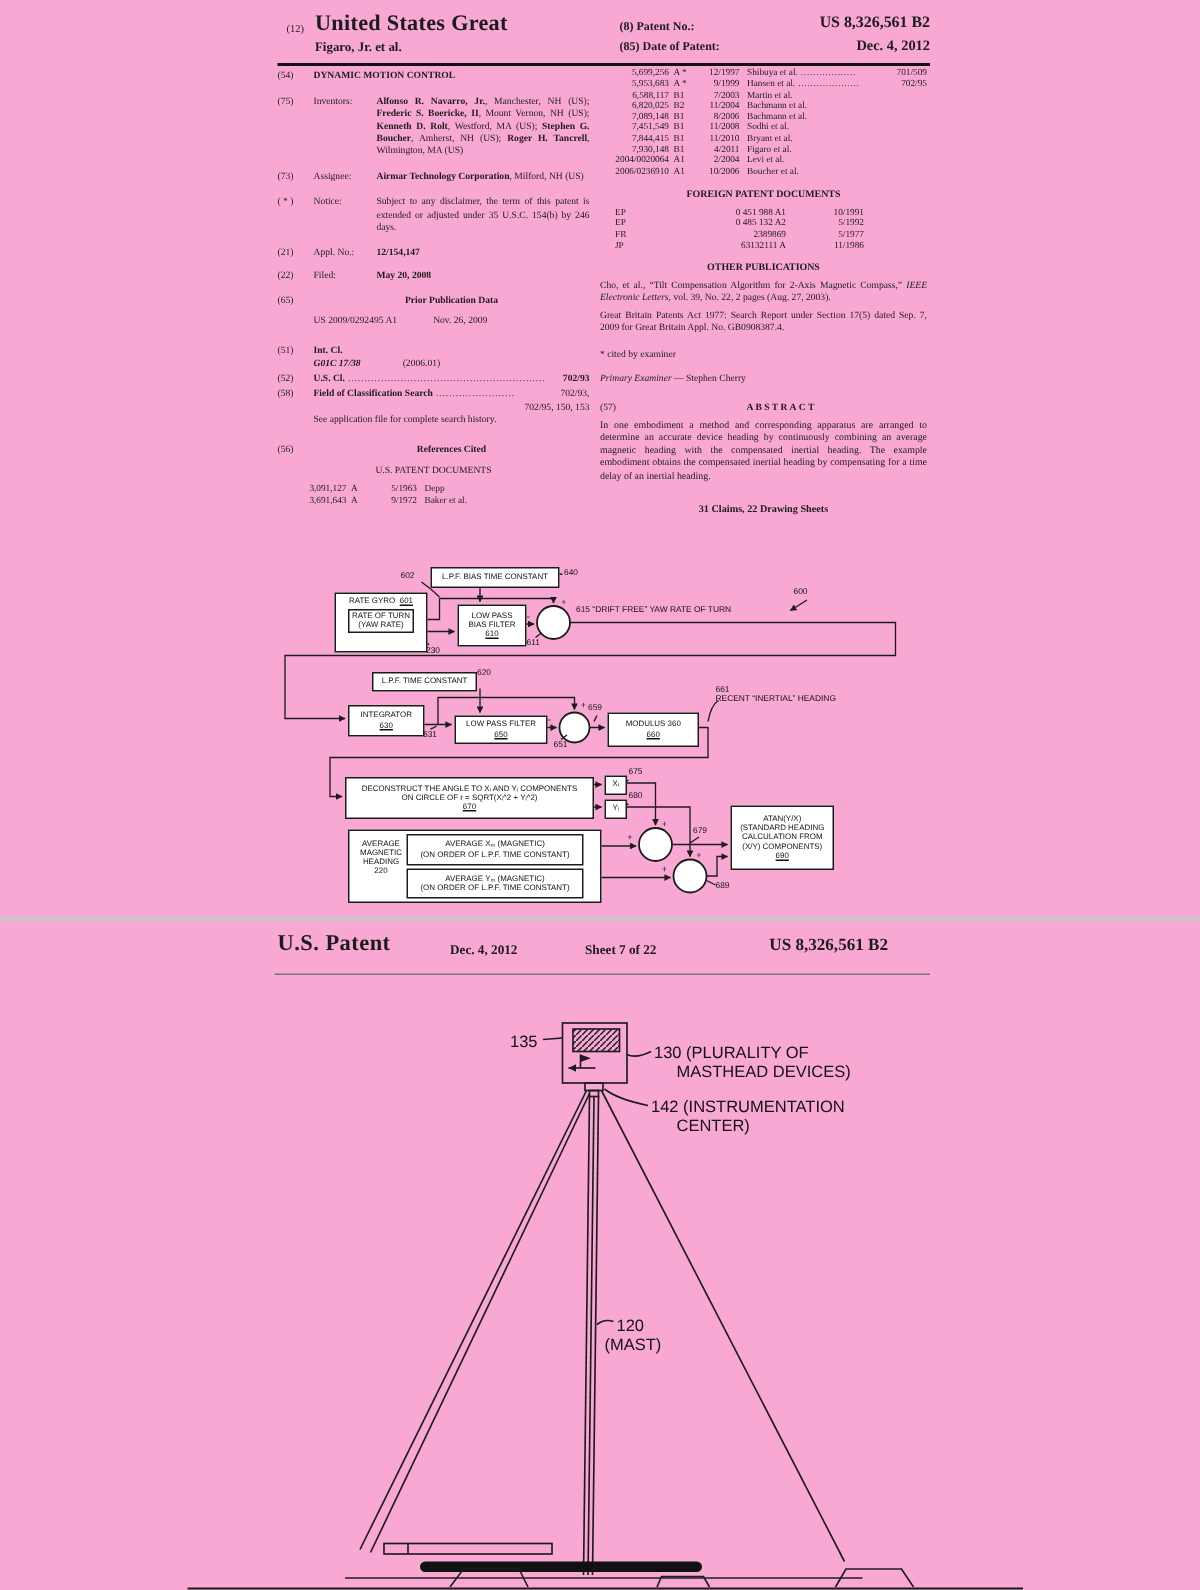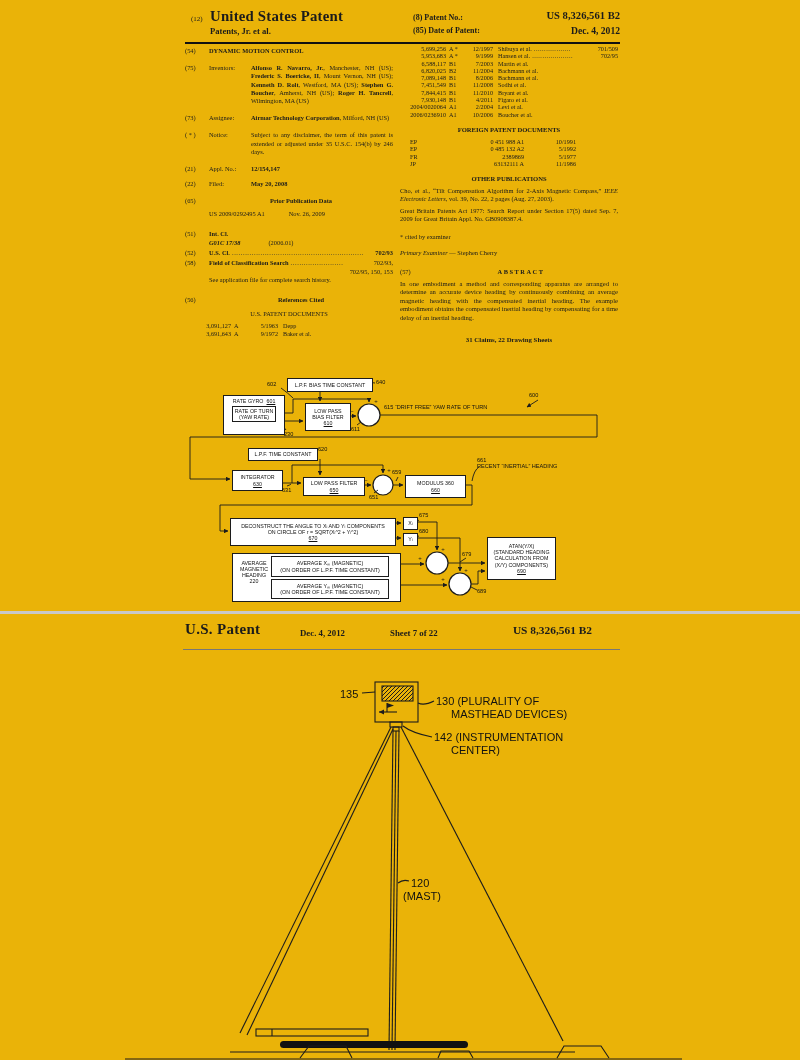--- a/index.html
+++ b/index.html
@@ -1,16 +1,16 @@
 <!DOCTYPE html>
 <html><head>
 <meta charset="utf-8">
 <style>
   html,body{margin:0;padding:0;background:#fff;}
-  .page{position:relative;width:800px;height:1060px;background:#eab308;overflow:hidden;
+  .page{position:relative;width:800px;height:1060px;background:#f9a8d4;overflow:hidden;
         font-family:"Liberation Serif",serif;color:#1b1b1b;}
   .b{font-weight:700}.i{font-style:italic}
   .bold{font-weight:700}.bi{font-weight:700;font-style:italic}
   .center{text-align:center}.tr{text-align:right}.just{text-align:justify}
 
   
   .p1h{position:absolute;left:185px;top:8px;width:435px;}
   .num12{position:absolute;left:6px;top:7px;font-size:7px;}
   .ptitle{position:absolute;left:25px;top:0;font-size:14.8px;font-weight:700;white-space:nowrap;letter-spacing:.2px;}
   .byline{position:absolute;left:25px;top:18px;font-size:8.6px;font-weight:700;white-space:nowrap;}
@@ -75,22 +75,22 @@
   .boat{position:absolute;left:0;top:650px;width:788px;height:410px;}
   .figtext{font-family:"Liberation Sans",sans-serif;font-size:11px;fill:#111;}
 </style>
 </head>
 <body>
 
 <div class="page">
 
   <div class="p1h">
     <span class="num12">(12)</span>
-    <div class="ptitle">United States Patent</div>
-    <div class="byline">Patents, Jr. et al.</div>
+    <div class="ptitle">United States Great</div>
+    <div class="byline">Figaro, Jr. et al.</div>
     <div class="p1h-right">
       <div class="hrow">
         <span class="lbl">(8) Patent No.:</span>
         <span class="val pn">US 8,326,561 B2</span>
       </div>
       <div class="hrow">
         <span class="lbl">(85) Date of Patent:</span>
         <span class="val dt">Dec. 4, 2012</span>
       </div>
     </div>

